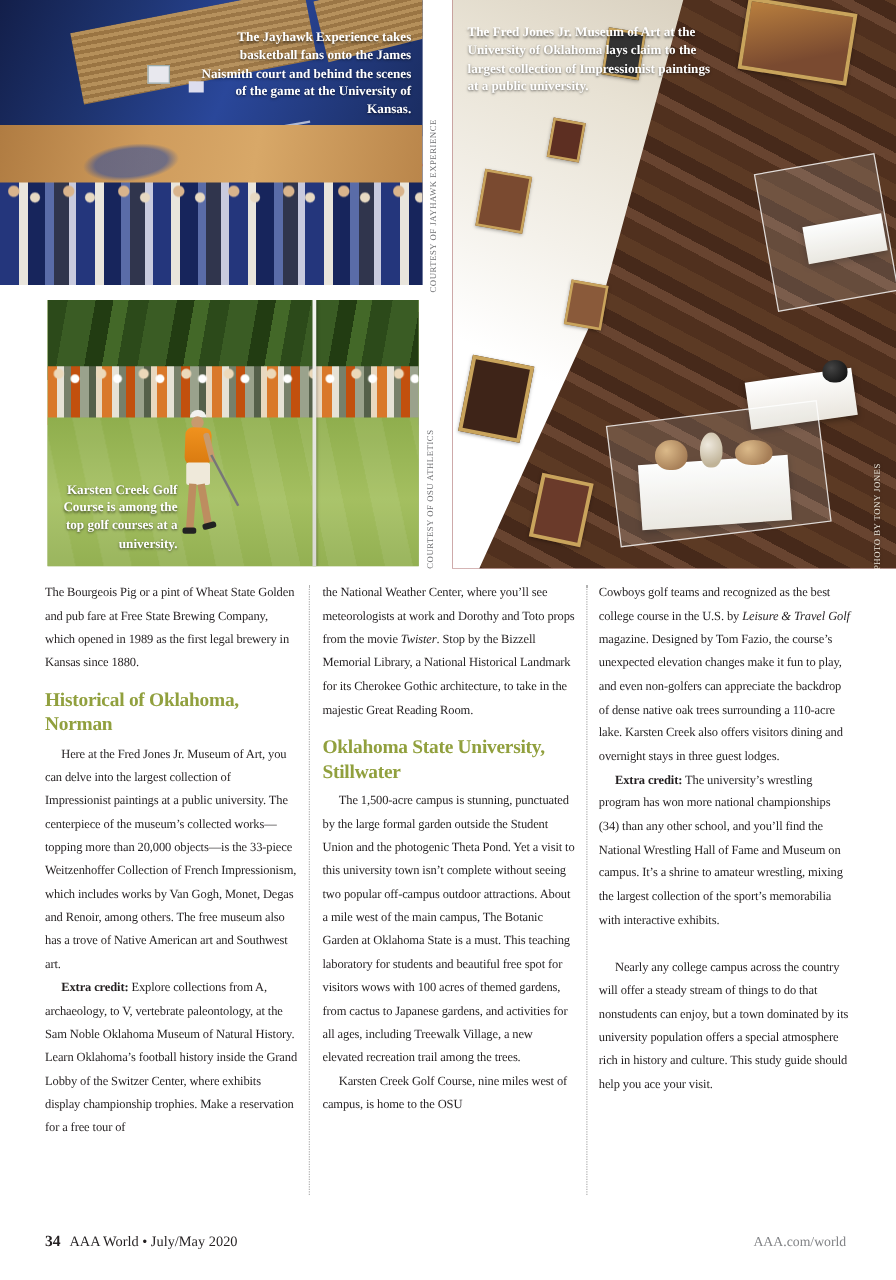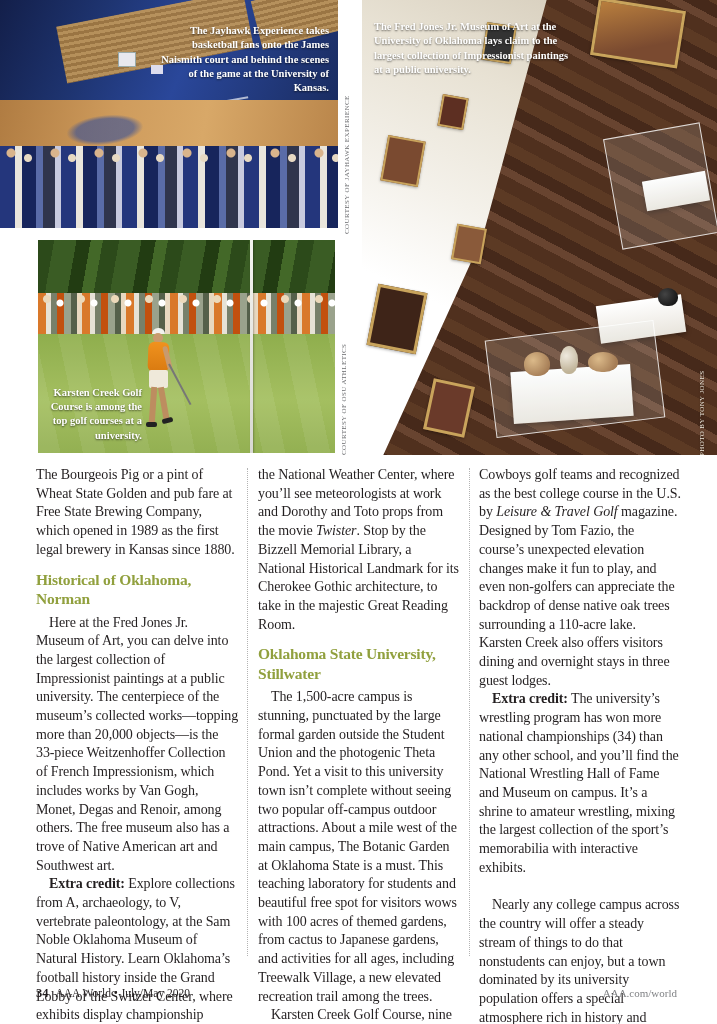--- a/index.html
+++ b/index.html
@@ -108,21 +108,21 @@
     font-size:7px;letter-spacing:.4px;color:var(--credit-gray,#6d6e71);white-space:nowrap;z-index:7;}
   .credit-jayhawk{left:343px;top:120px;height:114px;}
   .credit-osu{left:340px;top:356px;height:99px;}
   .credit-tony{left:698px;top:368px;height:88px;color:#efe9dd;text-shadow:0 0 2px rgba(0,0,0,.5);}
 
   
   .col{position:absolute;top:466px;width:203px;}
   .col1{left:36px;} .col2{left:258px;} .col3{left:479px;}
   .colsep{position:absolute;top:468px;height:488px;width:0;border-left:1px dotted #b3b3b3;}
   .sep1{left:247px;} .sep2{left:469px;}
-  .body-p{margin:0;font-size:14px;line-height:18.7px;color:var(--body-text,#231f20);
+  .body-p{margin:0;font-size:10px;line-height:18.7px;color:var(--body-text,#231f20);
     letter-spacing:-0.1px;}
   .indent{text-indent:13px;}
   .gap-top{margin-top:19px;}
   .section{margin:10px 0 5px;font-size:15.5px;line-height:19.5px;font-weight:700;
     color:var(--heading,#91a03e);letter-spacing:-0.2px;}
   .body-p b{font-weight:700;}
 
   
   .footer{position:absolute;left:36px;right:40px;top:986px;display:flex;
     justify-content:space-between;align-items:baseline;}

